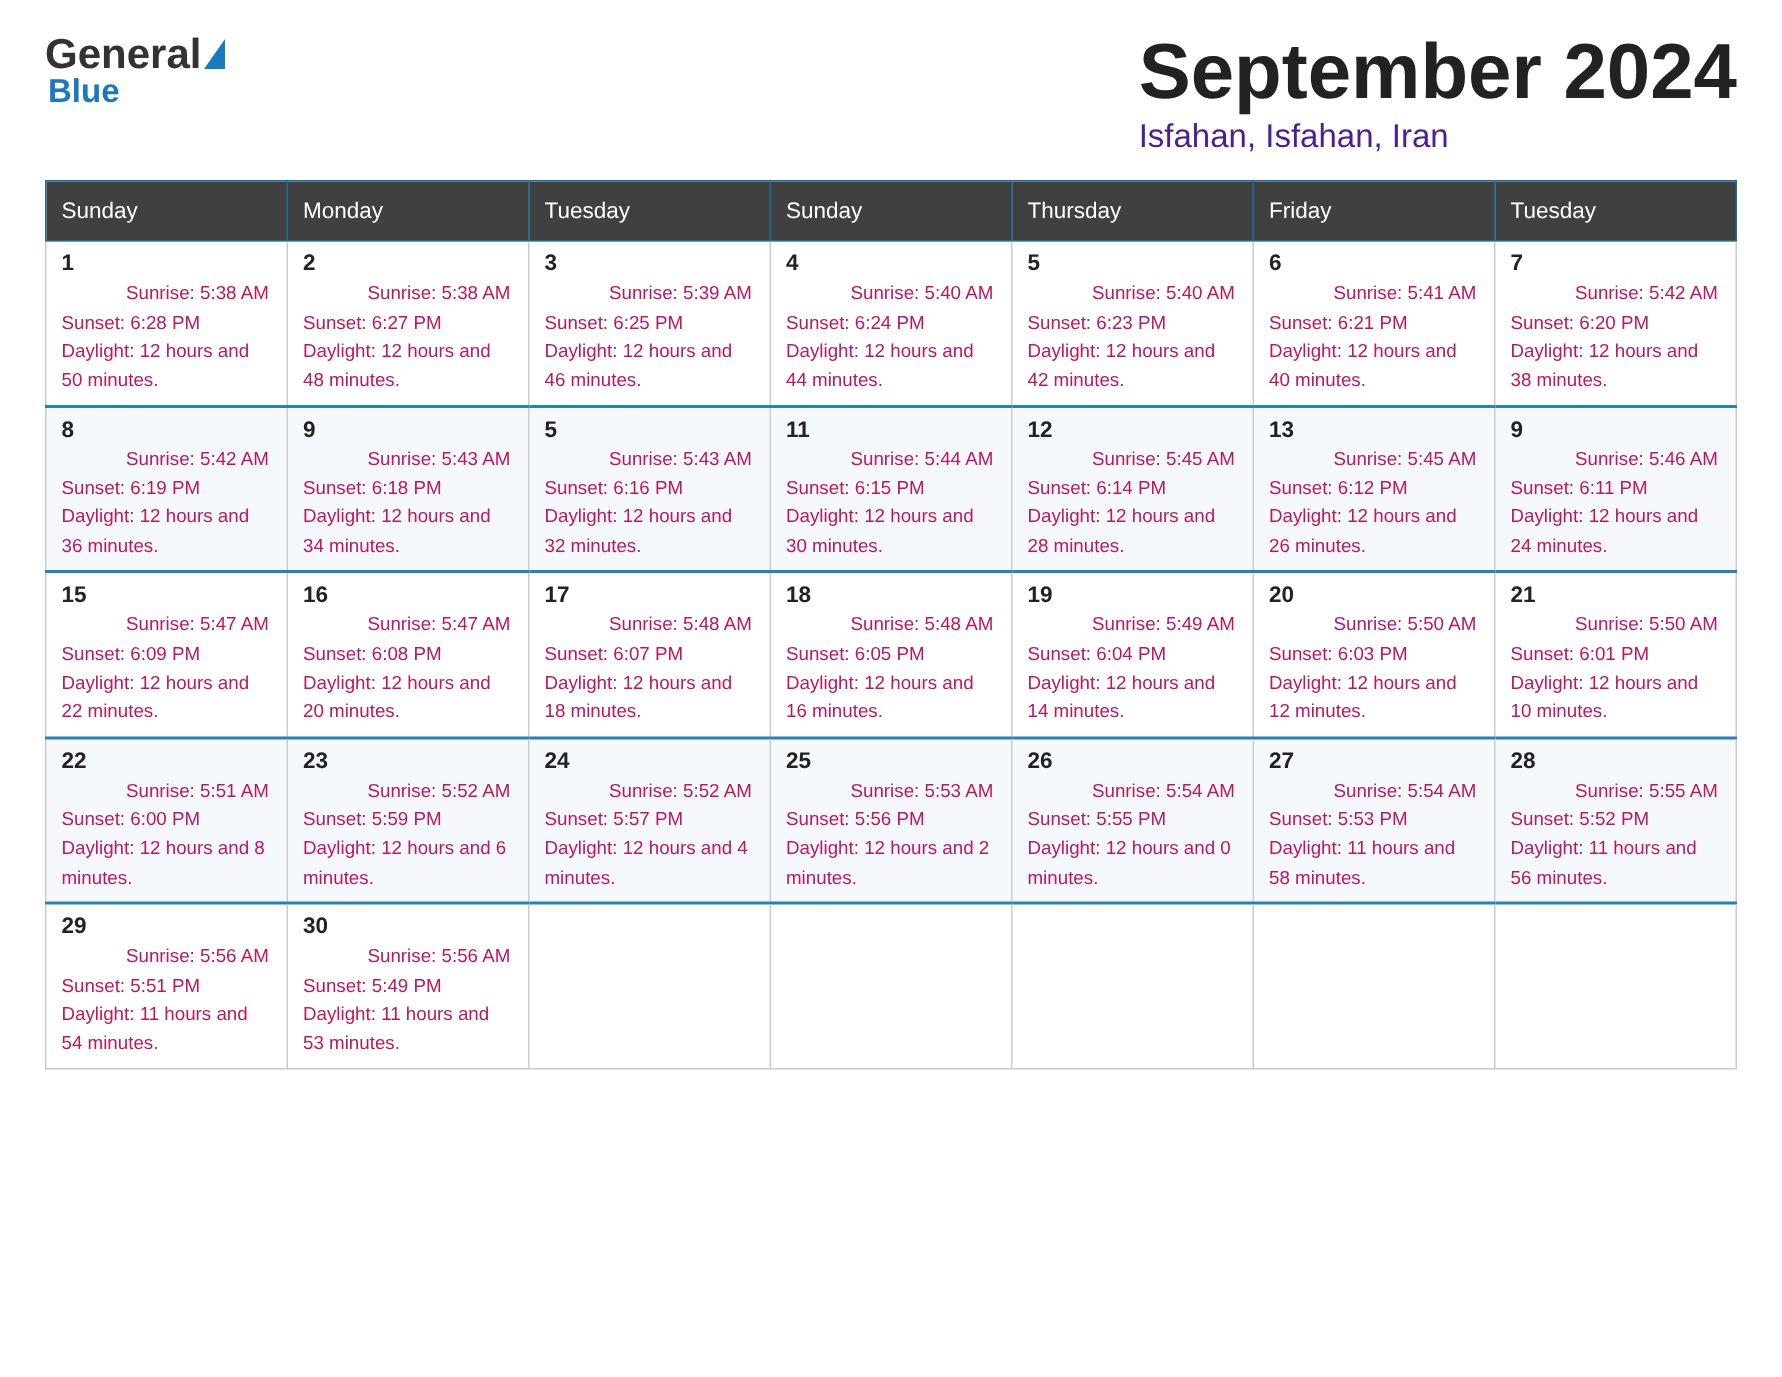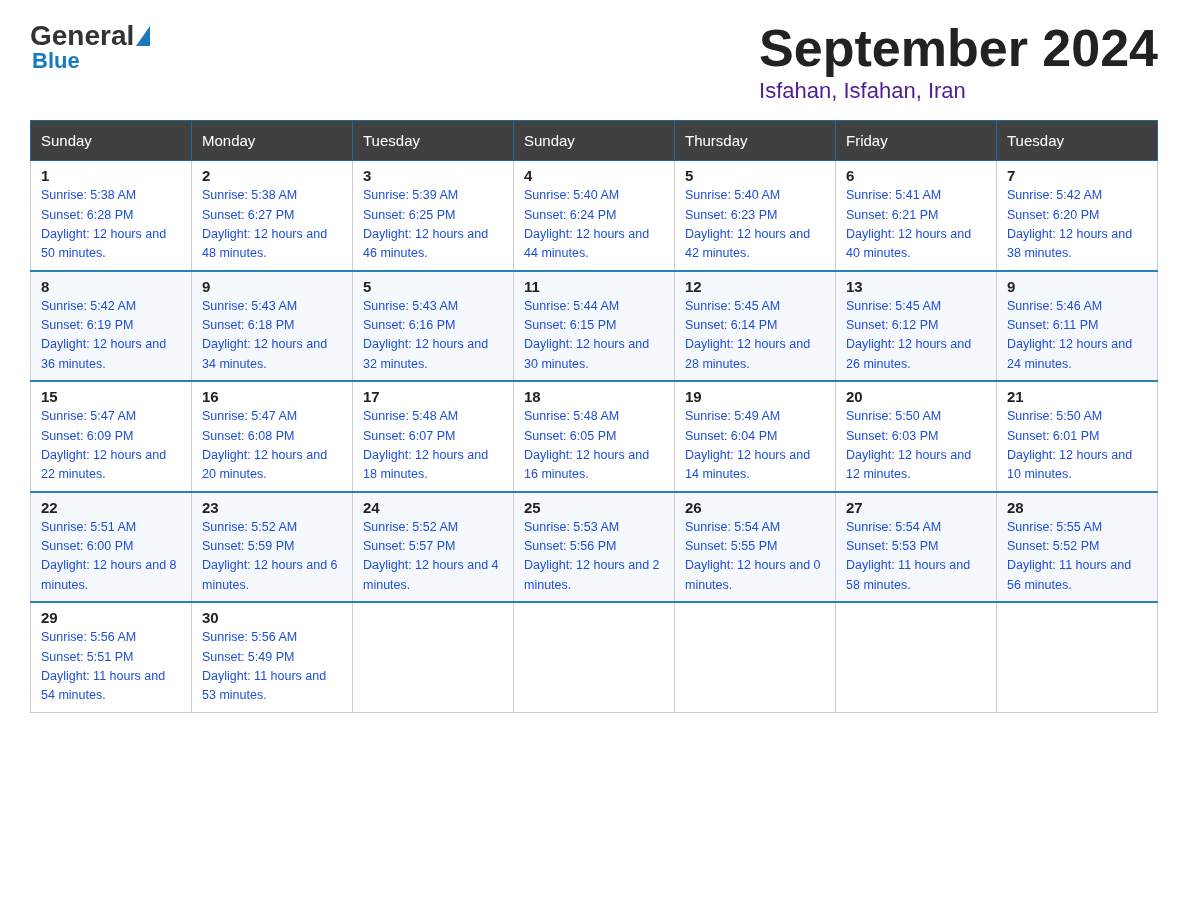--- a/index.html
+++ b/index.html
@@ -93,22 +93,23 @@
     }
     .day-number {
       font-size: 15px;
       font-weight: bold;
       color: #222;
       display: block;
       margin-bottom: 2px;
     }
     .day-info {
       font-size: 12.5px;
-      color: #1d4ed8;
+      color: #be185d;
       line-height: 1.55;
+      margin-left: 43px;
     }
     .empty-cell {
       background-color: #fff !important;
     }
     .row-border td {
       border-top: 2px solid #2980b9;
     }
   </style>
 </head>
 <body>

